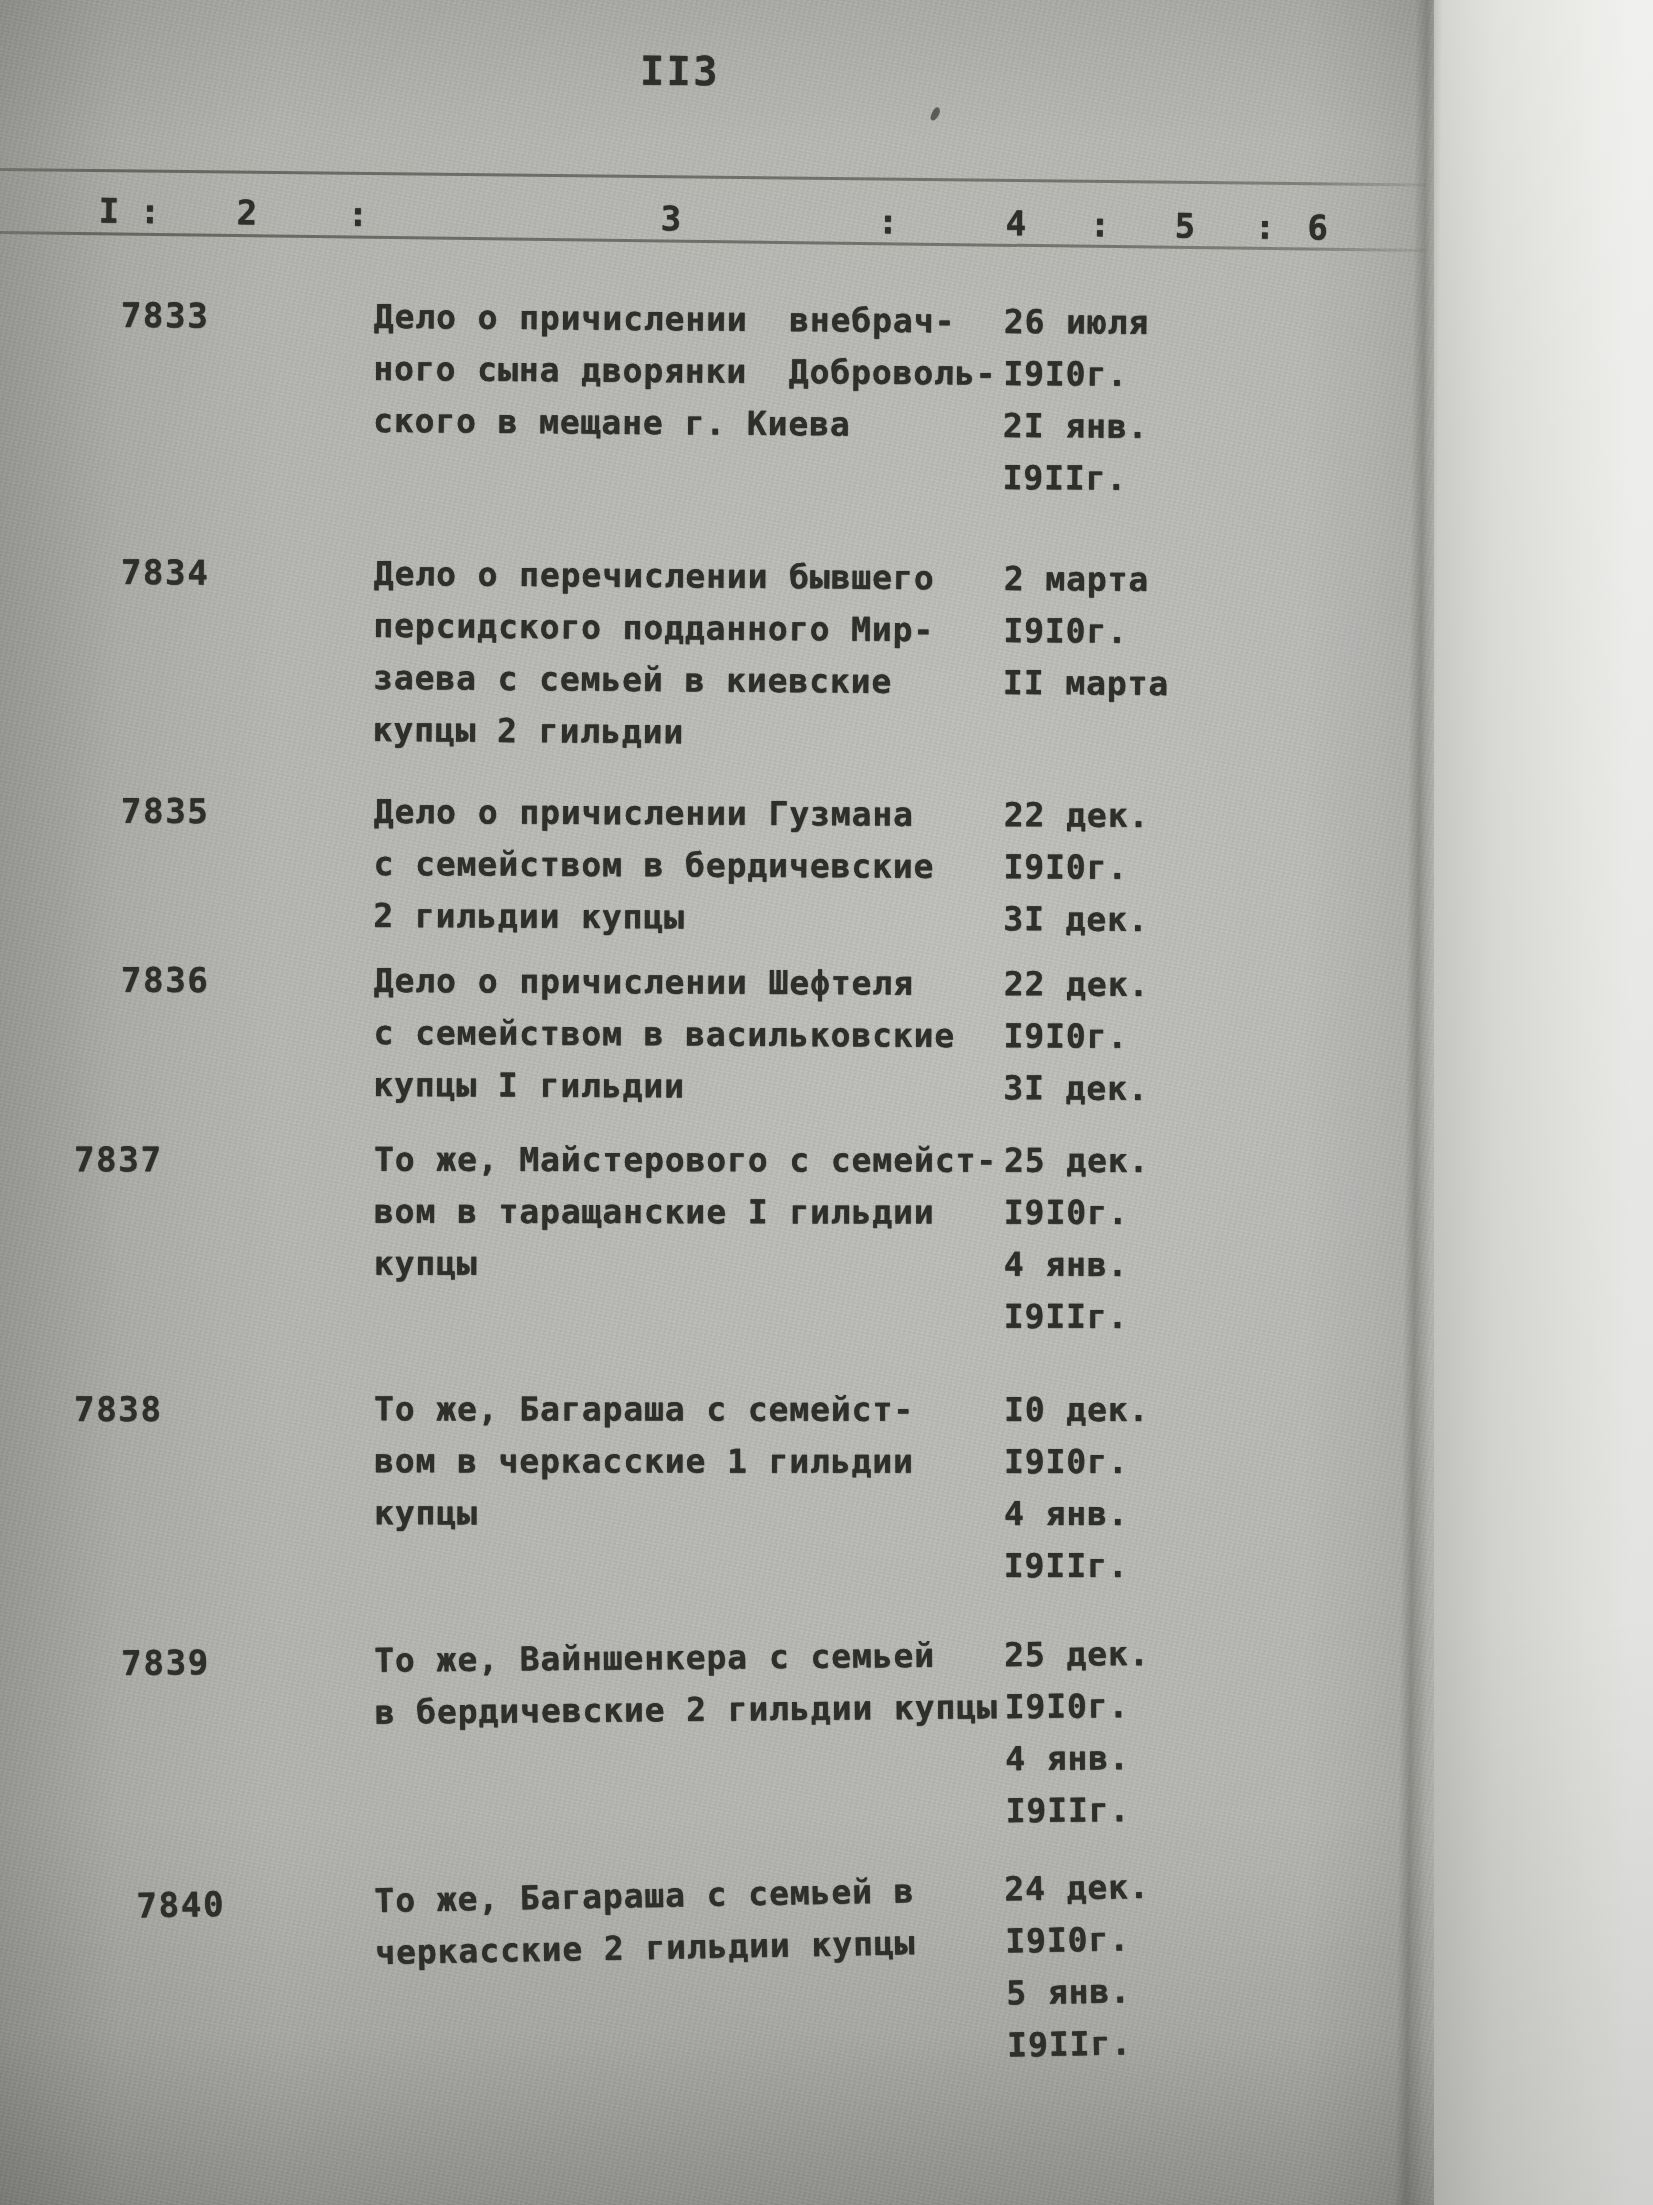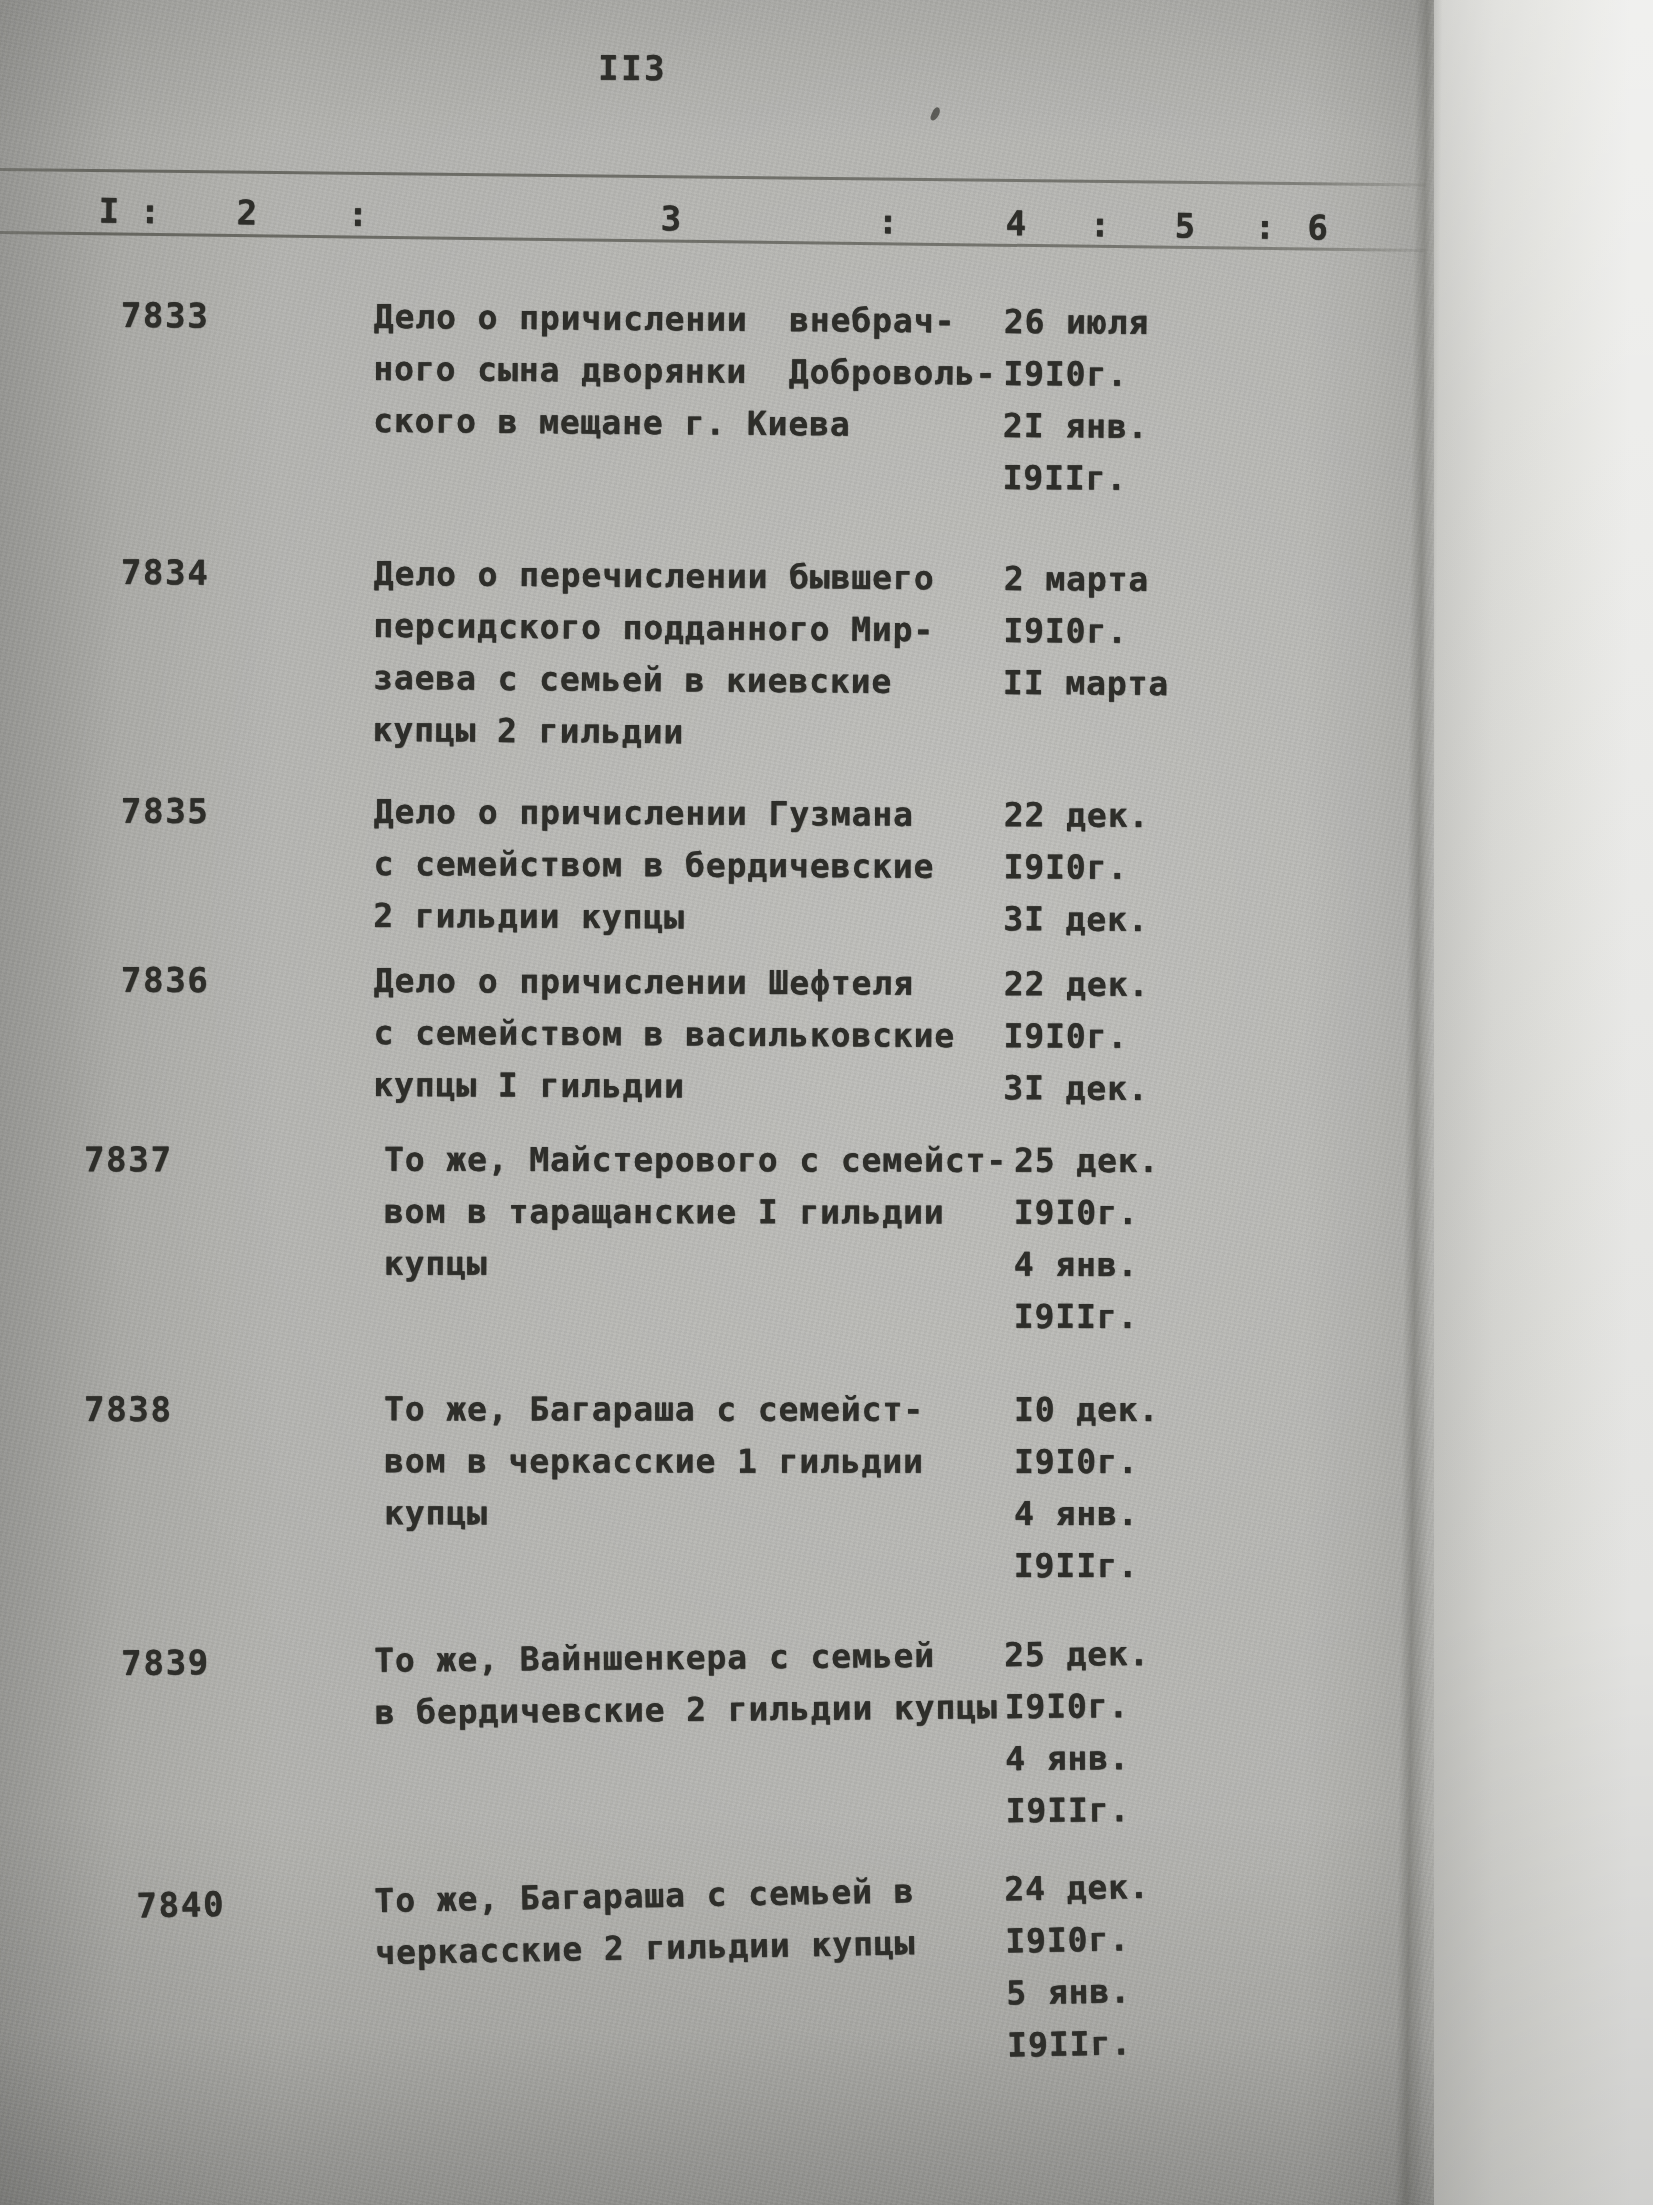--- a/index.html
+++ b/index.html
@@ -25,21 +25,21 @@
   .fold{
     position:absolute;top:-25.5px;left:1416px;width:27px;height:2297px;
     transform:rotate(0.55deg);transform-origin:top left;
     background:linear-gradient(90deg, rgba(0,0,0,0) 0, rgba(70,70,64,0.30) 42%, rgba(70,70,64,0.16) 62%, rgba(0,0,0,0) 100%);
   }
   .t{
     color:#2e2e2a;font-weight:700;
     text-shadow:0 0 1px rgba(35,35,32,0.75), 0.5px 0.5px 0.5px rgba(35,35,32,0.35);
   }
   .page-number{
-    position:absolute;left:598px;top:48px;font-size:34px;letter-spacing:2.6px;
+    position:absolute;left:640px;top:48px;font-size:40px;letter-spacing:2.6px;
     transform:rotate(0.3deg);
   }
   .speck{
     position:absolute;left:932px;top:107px;width:6.8px;height:13.6px;border-radius:50% 50% 60% 40%;
     background:rgba(45,45,40,0.65);transform:rotate(24deg);
   }
   .rule{
     position:absolute;left:-6.8px;width:1433px;height:3.4px;border-radius:2.6px;
     transform-origin:left center;
     background:linear-gradient(90deg, rgba(85,85,78,0.55), rgba(85,85,78,0.8) 102px, rgba(85,85,78,0.68) 78%, rgba(85,85,78,0.55) 92%, rgba(85,85,78,0.1));
@@ -58,21 +58,21 @@
   }
   .entry:nth-child(1){top:288px;}
   .entry:nth-child(2){top:545px;}
   .entry:nth-child(3){top:784px;transform:rotate(0.3deg);}
   .entry:nth-child(4){top:953px;transform:rotate(0.3deg);}
   .entry:nth-child(5){top:1133px;transform:rotate(0.1deg);}
   .entry:nth-child(6){top:1383px;transform:rotate(0.05deg);}
   .entry:nth-child(7){top:1638px;transform:rotate(-0.5deg);}
   .entry:nth-child(8){top:1882px;transform:rotate(-1.05deg);}
   .e-num{box-sizing:border-box;width:374px;padding-left:121px;font-size:34px;line-height:52px;letter-spacing:1.7px;}
-  .entry:nth-child(5) .e-num,.entry:nth-child(6) .e-num{padding-left:74px;margin-left:10px;}
+  .entry:nth-child(5) .e-num,.entry:nth-child(6) .e-num{padding-left:74px;}
   .entry:nth-child(8) .e-num{padding-left:136px;}
   .e-desc{width:630px;font-size:33px;line-height:52px;letter-spacing:0.9px;}
   .e-dates{width:272px;font-size:33px;line-height:52px;letter-spacing:0.9px;}
   .line{white-space:pre;}
 </style>
 </head>
 <body>
 
 <div class="page">
   <div class="right-area"></div>

